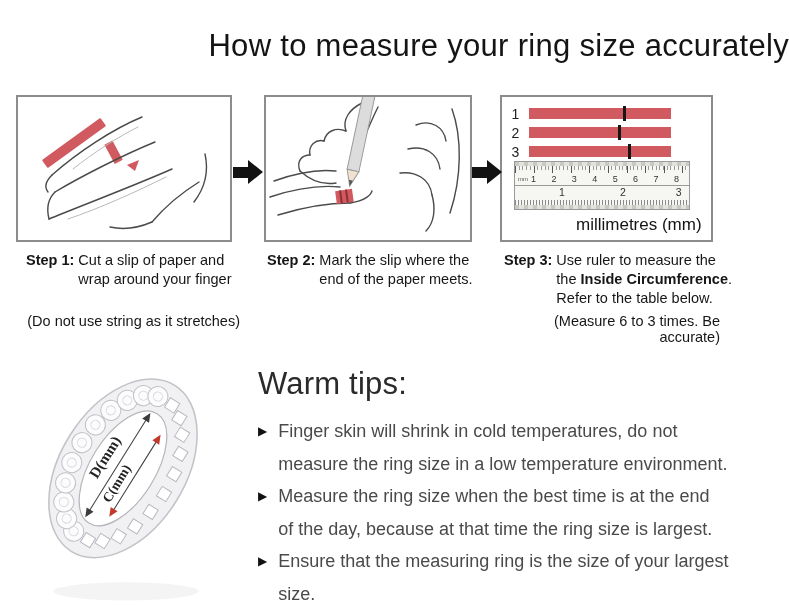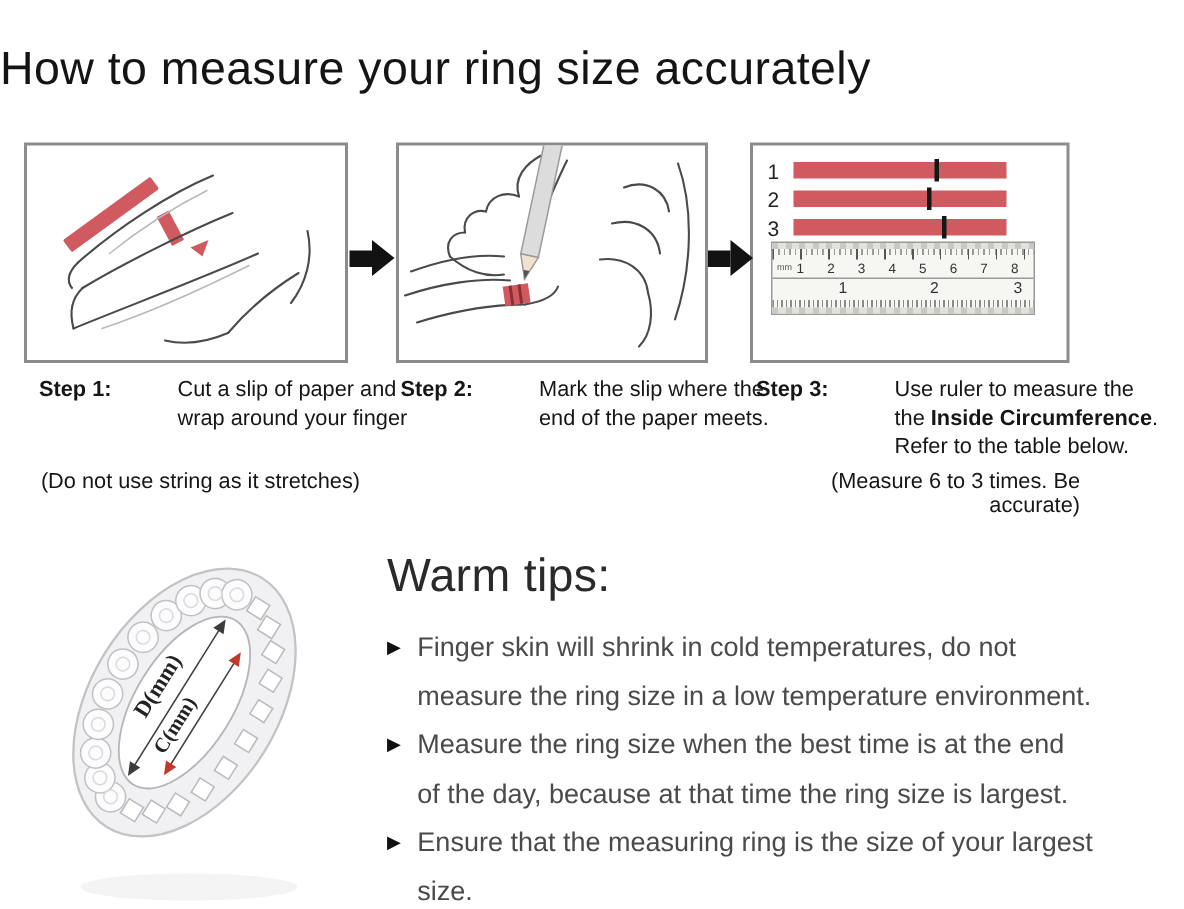--- a/index.html
+++ b/index.html
@@ -3,21 +3,21 @@
 <meta charset="utf-8">
 <style>
   * { margin:0; padding:0; box-sizing:border-box; }
   body { background:#fff; }
   .page {
     position:relative; width:789px; height:606px; background:#ffffff;
     font-family:"Liberation Sans", sans-serif; color:#111; overflow:hidden;
   }
   
   .main-title {
-    position:absolute; top:28px; left:0; right:0; text-align:left;
+    position:absolute; top:28px; left:0; right:0; text-align:right;
     font-size:31px; font-weight:500; letter-spacing:.3px; color:#141414;
   }
   
   .step-box {
     position:absolute; top:95px; height:147px; border:2px solid #8c8c8c; background:#fff;
   }
   .box1 { left:16px;  width:216px; }
   .box2 { left:264px; width:208px; }
   .box3 { left:500px; width:213px; }
   .step-box svg { display:block; width:100%; height:100%; }
@@ -51,24 +51,24 @@
   .ruler-divider { height:1px; background:#999; }
   .ruler-inch-row { position:relative; height:13px; font-size:10.5px; color:#333; }
   .ruler-inch-row span { position:absolute; transform:translateX(-50%); top:0; }
   .inch1{ left:27%; } .inch2{ left:62%; } .inch3{ left:94%; }
   .ruler-16th-ticks { height:6px; background-repeat:no-repeat; background-position:bottom;
     background-image:repeating-linear-gradient(90deg,#8a8a8a 0 1px,transparent 1px 3px);
     background-size:100% 5px; }
   .mm-caption { position:absolute; left:74px; top:118px; font-size:17px; color:#141414; }
   
   .caption { position:absolute; top:251px; font-size:14.5px; line-height:1.32;
-             display:flex; gap:20px; color:#161616; }
+             display:flex; gap:4px; color:#161616; }
   .cap1 { left:26px; } .cap2 { left:267px;justify-content:center; } .cap3 { left:504px; }
   .cap-label { font-weight:bold; white-space:nowrap; }
-  .cap-text { white-space:pre-line;margin-left:24px; }
+  .cap-text { white-space:pre-line; }
   .note { position:absolute; top:313px; font-size:14.5px; text-align:right; color:#161616; }
   .note1 { left:12px; width:228px; }
   .note3 { left:492px; width:228px; }
   
   .tips { position:absolute; left:258px; top:366px; width:500px; }
   .tips-heading { font-size:31px; font-weight:500; color:#2a2a2a; letter-spacing:.2px; }
   .tips-list { margin-top:13px; }
   .tip { display:flex; gap:11px; font-size:18px; line-height:32.5px; color:#4a4a4a; }
   .tip-marker { flex:0 0 auto; font-size:12px; line-height:32.5px; color:#111; }
   .tip-text { white-space:pre-line; }
@@ -176,20 +176,21 @@
       </div>
       <div class="ruler-divider"></div>
       <div class="ruler-inch-row">
         <span class="inch1">1</span>
         <span class="inch2">2</span>
         <span class="inch3">3</span>
       </div>
       <div class="ruler-16th-ticks"></div>
       <div class="ruler-torn"></div>
     </div>
+    <div class="mm-caption">millimetres (mm)</div>
   </div>
 
   <div class="arrow arrow1">
     <div class="arrow-shaft"></div>
       <div class="arrow-head"></div>
   </div>
   <div class="arrow arrow2">
     <div class="arrow-shaft"></div>
       <div class="arrow-head"></div>
   </div>

